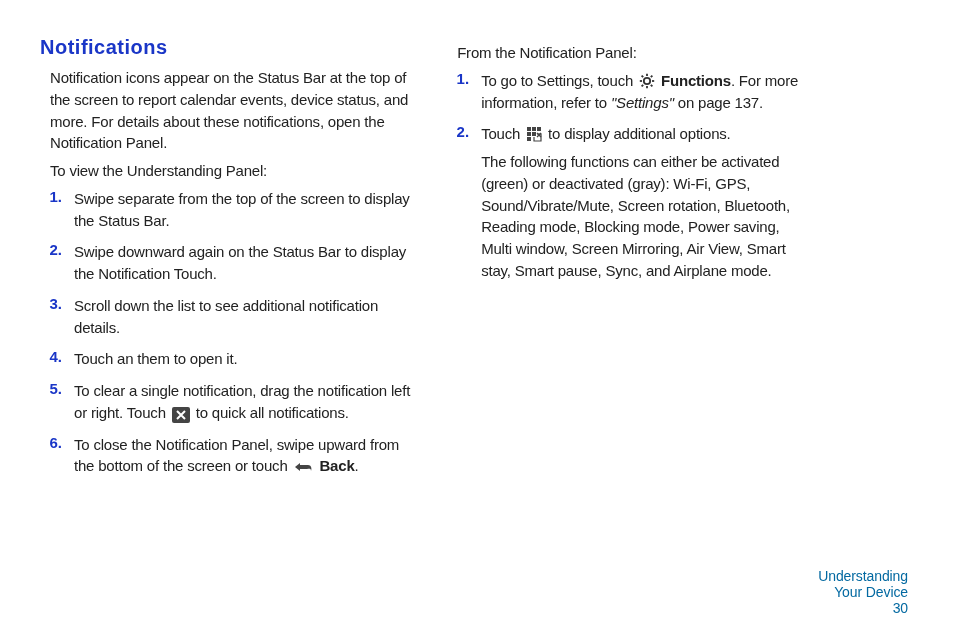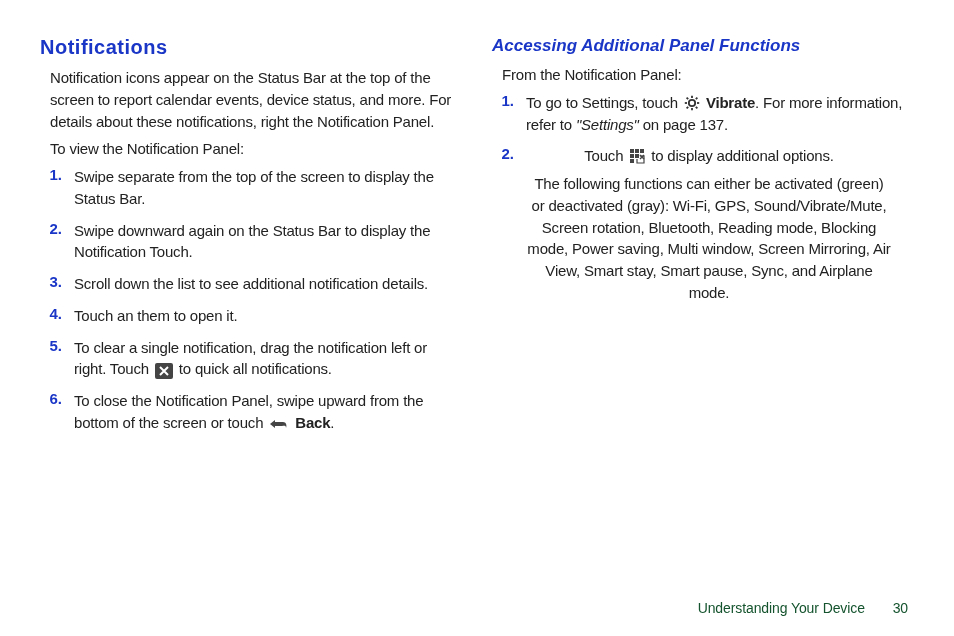--- a/index.html
+++ b/index.html
@@ -10,21 +10,20 @@
     background: #fff;
     font-family: Arial, Helvetica, sans-serif;
     color: #222;
   }
   .page {
     box-sizing: border-box;
     width: 954px;
     height: 636px;
     padding: 34px 46px 20px 40px;
     display: flex;
-    flex-direction: column;
   }
   .cols {
     flex: 1 1 auto;
     display: flex;
     gap: 36px;
   }
   .col {
     flex: 1 1 0;
   }
   .h1 {
@@ -79,21 +78,20 @@
   }
   ol.numlist > li .li-body {
     flex: 1 1 auto;
     font-size: 15px;
     line-height: 1.45;
     color: #222;
     letter-spacing: -0.2px;
   }
   ol.numlist > li .li-body p {
     margin: 0 16px 6px 0;
-    text-align: center;
   }
   .iconbox {
     display: inline-flex;
     align-items: center;
     justify-content: center;
     width: 18px;
     height: 16px;
     background: #444;
     color: #fff;
     border-radius: 2px;
@@ -124,40 +122,40 @@
     vertical-align: -3px;
     margin: 0 2px;
   }
   .back-icon svg { width: 20px; height: 14px; }
   .bold { font-weight: bold; }
   .ital { font-style: italic; }
   .footer {
     margin-top: auto;
     text-align: right;
     font-size: 14px;
-    color: #14532d;
+    color: #0369a1;
     padding-top: 14px;
     letter-spacing: -0.1px;
   }
   .footer .pn {
     display: inline-block;
     margin-left: 24px;
   }
 </style>
 </head>
 <body>
 
 <div class="page">
   <div class="cols">
 
     <div class="col">
       <div class="h1">Notifications</div>
-      <p class="body indent">Notification icons appear on the Status Bar at the top of the screen to report calendar events, device status, and more. For details about these notifications, right the Notification Panel.</p>
-
-      <p class="body indent">To view the Notification Panel:</p>
+      <p class="body indent">Notification icons appear on the Status Bar at the top of the screen to report calendar events, device status, and more. For details about these notifications, open the Notification Panel.</p>
+
+      <p class="body indent">To view the Understanding Panel:</p>
 
       <ol class="numlist indent">
 
         <li>
           <span class="num">1.</span>
           <span class="li-body">Swipe separate from the top of the screen to display the Status Bar.</span>
         </li>
 
         <li>
           <span class="num">2.</span>
@@ -197,21 +195,20 @@
               </svg>
             </span>
             <span class="bold">Back</span><span>.</span>
           </span>
         </li>
 
       </ol>
     </div>
 
     <div class="col">
-      <div class="h2" style="margin-top:2px;">Accessing Additional Panel Functions</div>
 
       <p class="body indent boldlead">From the Notification Panel:</p>
 
       <ol class="numlist indent">
 
         <li>
           <span class="num">1.</span>
           <span class="li-body">
             <span>To go to Settings, touch </span>
             <span class="gear">
@@ -222,21 +219,21 @@
                   <line x1="8" y1="13" x2="8" y2="15.2"></line>
                   <line x1="0.8" y1="8" x2="3" y2="8"></line>
                   <line x1="13" y1="8" x2="15.2" y2="8"></line>
                   <line x1="2.6" y1="2.6" x2="4.2" y2="4.2"></line>
                   <line x1="11.8" y1="11.8" x2="13.4" y2="13.4"></line>
                   <line x1="2.6" y1="13.4" x2="4.2" y2="11.8"></line>
                   <line x1="11.8" y1="4.2" x2="13.4" y2="2.6"></line>
                 </g>
               </svg>
             </span>
-            <span class="bold">Vibrate</span><span>. For more information, refer to </span><span class="ital">"Settings"</span><span> on page 137.</span>
+            <span class="bold">Functions</span><span>. For more information, refer to </span><span class="ital">"Settings"</span><span> on page 137.</span>
           </span>
         </li>
 
         <li>
           <span class="num">2.</span>
           <span class="li-body">
             <p>
               <span>Touch </span>
               <span class="grid-icon">
                 <svg viewBox="0 0 16 16">

